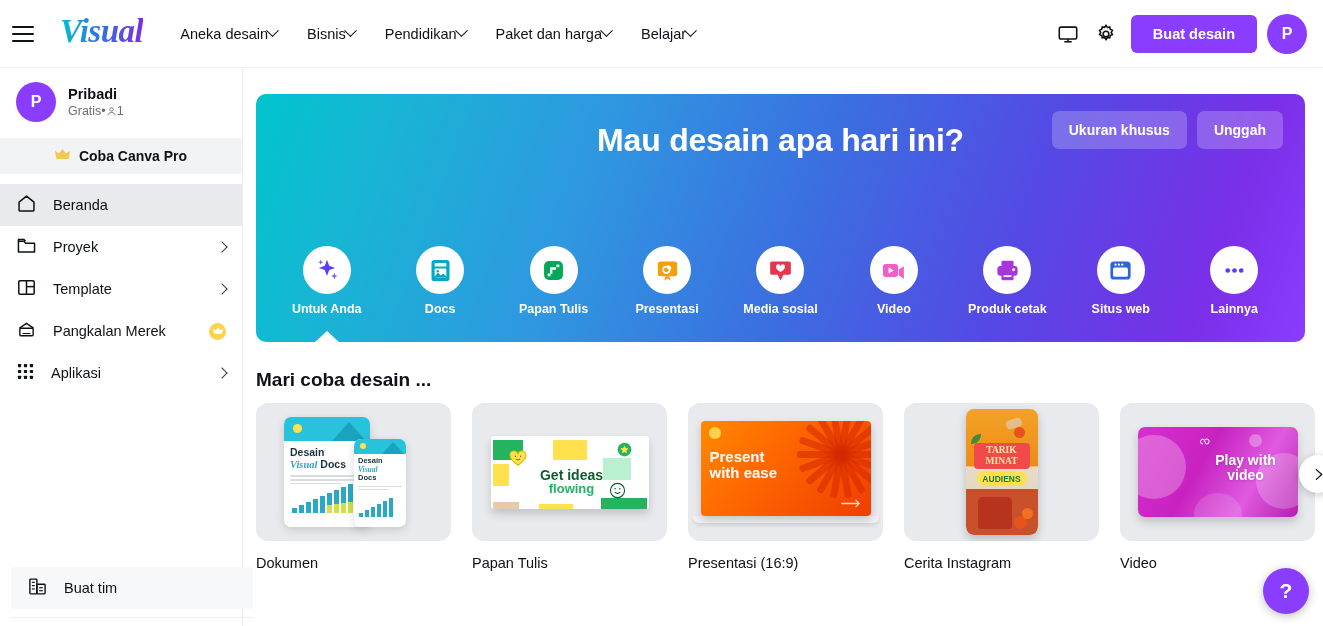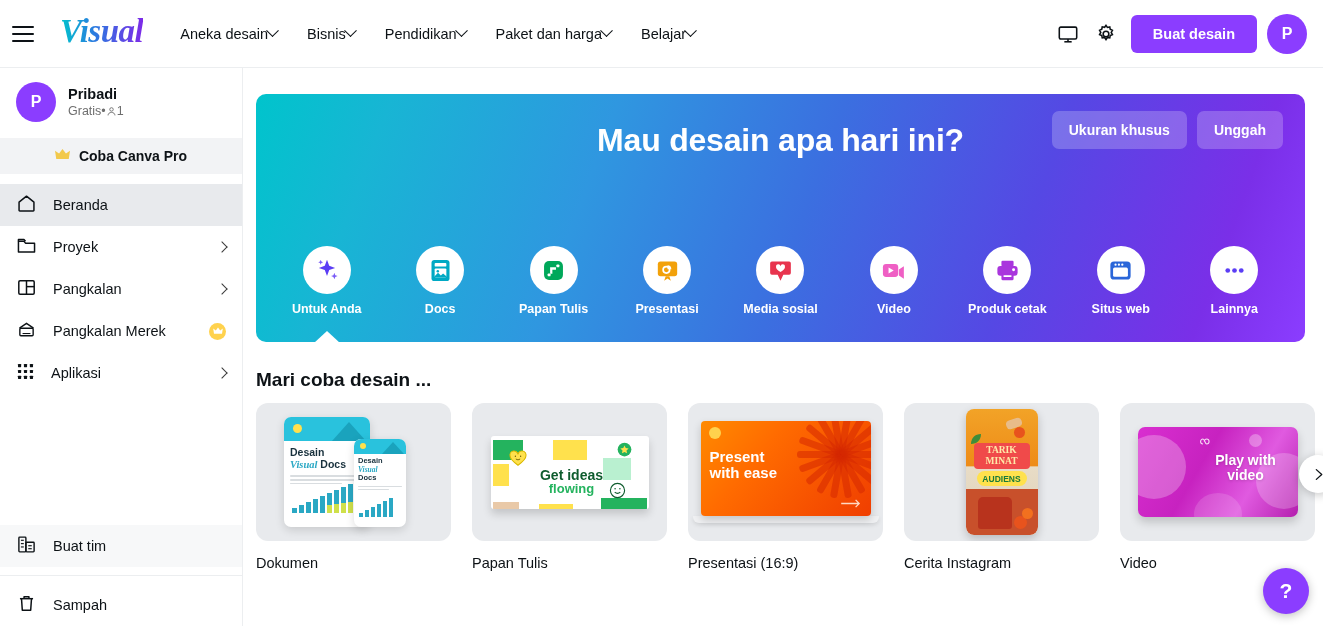--- a/index.html
+++ b/index.html
@@ -123,21 +123,21 @@
     border-right: 1.8px solid #3a3a3a; border-top: 1.8px solid #3a3a3a;
     transform: rotate(45deg);
   }
   .crown-badge {
     width: 17px; height: 17px; border-radius: 50%;
     background: #ffd24d;
     display: flex; align-items: center; justify-content: center;
     font-size: 9px;
   }
   .side-divider { height: 1px; background: #eceef0; margin: 8px 0; }
-  .side-bottom { position: absolute; bottom: 0; left: 0; width: 100%; }
+  .side-bottom { position: absolute; bottom: 0; left: 11px; width: 100%; }
 
   
   .main {
     position: absolute; top: 68px; left: 243px;
     width: 1080px; height: 558px;
     overflow: hidden; background: #fff;
   }
 
   
   .hero {
@@ -398,21 +398,21 @@
   </div>
 
   <div class="side-item">
     <span>
       <svg width="21" height="21" viewBox="0 0 24 24" fill="none" stroke="#0d1216" stroke-width="1.7">
         <rect x="3.2" y="4.2" width="17.6" height="15.6" rx="1.4"></rect>
         <line x1="12" y1="4.2" x2="12" y2="19.8"></line>
           <line x1="12" y1="11" x2="20.8" y2="11"></line>
       </svg>
     </span>
-    <span class="label">Pangkalan</span>
+    <span class="label">Template</span>
     <span class="chev-right"></span>
   </div>
 
   <div class="side-item">
     <span>
       <svg width="21" height="21" viewBox="0 0 24 24" fill="none" stroke="#0d1216" stroke-width="1.6">
         <path d="M4 10.5L12 5l8 5.5"></path>
         <rect x="4.4" y="10.5" width="15.2" height="8.6" rx="1.2"></rect>
         <line x1="7.5" y1="16.6" x2="16.5" y2="16.6" stroke-width="1.2"></line>
       </svg>
@@ -452,30 +452,20 @@
           <line x1="5.6" y1="7.2" x2="8.9" y2="7.2" stroke-width="1.3"></line>
           <line x1="5.6" y1="11" x2="8.9" y2="11" stroke-width="1.3"></line>
           <line x1="5.6" y1="14.8" x2="8.9" y2="14.8" stroke-width="1.3"></line>
           <line x1="14" y1="13.4" x2="18" y2="13.4" stroke-width="1.3"></line>
           <line x1="14" y1="16.8" x2="18" y2="16.8" stroke-width="1.3"></line>
         </svg>
       </span>
       <span class="label">Buat tim</span>
     </div>
     <div class="side-divider"></div>
-    <div class="side-item">
-      <span>
-        <svg width="21" height="21" viewBox="0 0 24 24" fill="none" stroke="#0d1216" stroke-width="1.7" stroke-linejoin="round">
-          <path d="M4.5 6.5h15"></path>
-            <path d="M9.2 6.5V4.4h5.6v2.1"></path>
-          <path d="M6.3 6.5l.9 13.1h9.6l.9-13.1"></path>
-        </svg>
-      </span>
-      <span class="label">Sampah</span>
-    </div>
   </div>
 </div>
 
 <div class="main">
 
   <div class="hero">
     <div class="hero-title">Mau desain apa hari ini?</div>
 
     <div class="hero-btns">
       <button class="hero-btn">Ukuran khusus</button>

